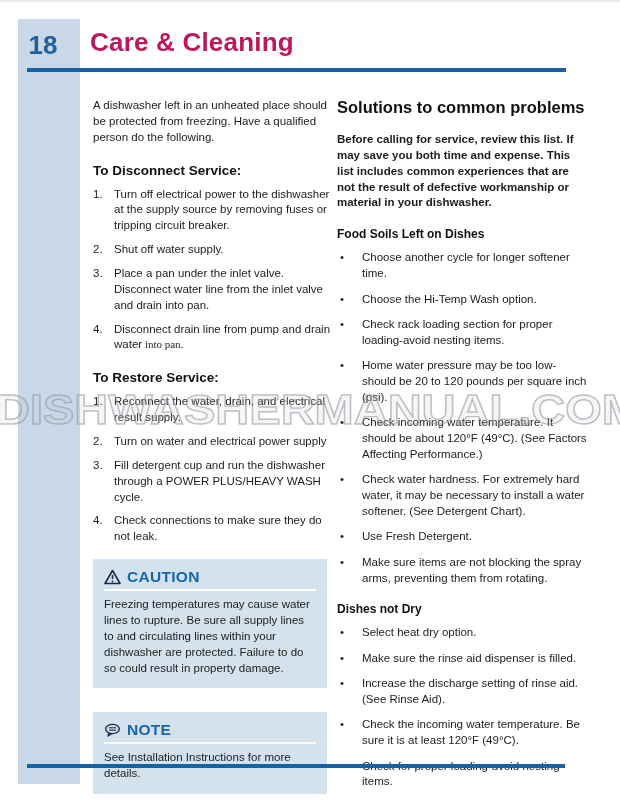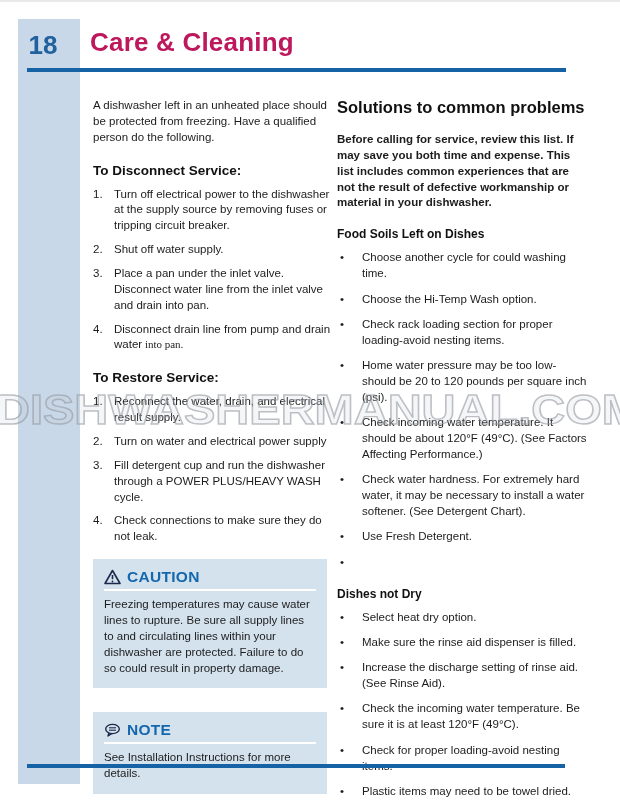--- a/index.html
+++ b/index.html
@@ -136,21 +136,21 @@
 </div>
 
 <div class="col-right">
   <h2>Solutions to common problems</h2>
   <p class="intro-bold">Before calling for service, review this list.  If may save you both time and expense.  This list includes common experiences that are not the result of defective workmanship or material in your dishwasher.</p>
 
   <div class="subhead-sm">Food Soils Left on Dishes</div>
   <div>
     <div class="bul-item">
         <span class="b">•</span>
-        <span class="t">Choose another cycle for could washing time.</span>
+        <span class="t">Choose another cycle for longer softener time.</span>
       </div>
     <div class="bul-item">
         <span class="b">•</span>
         <span class="t">Choose the Hi-Temp Wash option.</span>
       </div>
     <div class="bul-item">
         <span class="b">•</span>
         <span class="t">Check rack loading section for proper loading-avoid nesting items.</span>
       </div>
     <div class="bul-item">
@@ -164,20 +164,21 @@
     <div class="bul-item">
         <span class="b">•</span>
         <span class="t">Check water hardness.  For extremely hard water, it may be necessary to install a water softener. (See Detergent Chart).</span>
       </div>
     <div class="bul-item">
         <span class="b">•</span>
         <span class="t">Use Fresh Detergent.</span>
       </div>
     <div class="bul-item">
         <span class="b">•</span>
+        <span class="t">Make sure items are not blocking the spray arms, preventing them from rotating.</span>
       </div>
   </div>
 
   <div class="subhead-sm">Dishes not Dry</div>
   <div>
     <div class="bul-item">
         <span class="b">•</span>
         <span class="t">Select heat dry option.</span>
       </div>
     <div class="bul-item">

